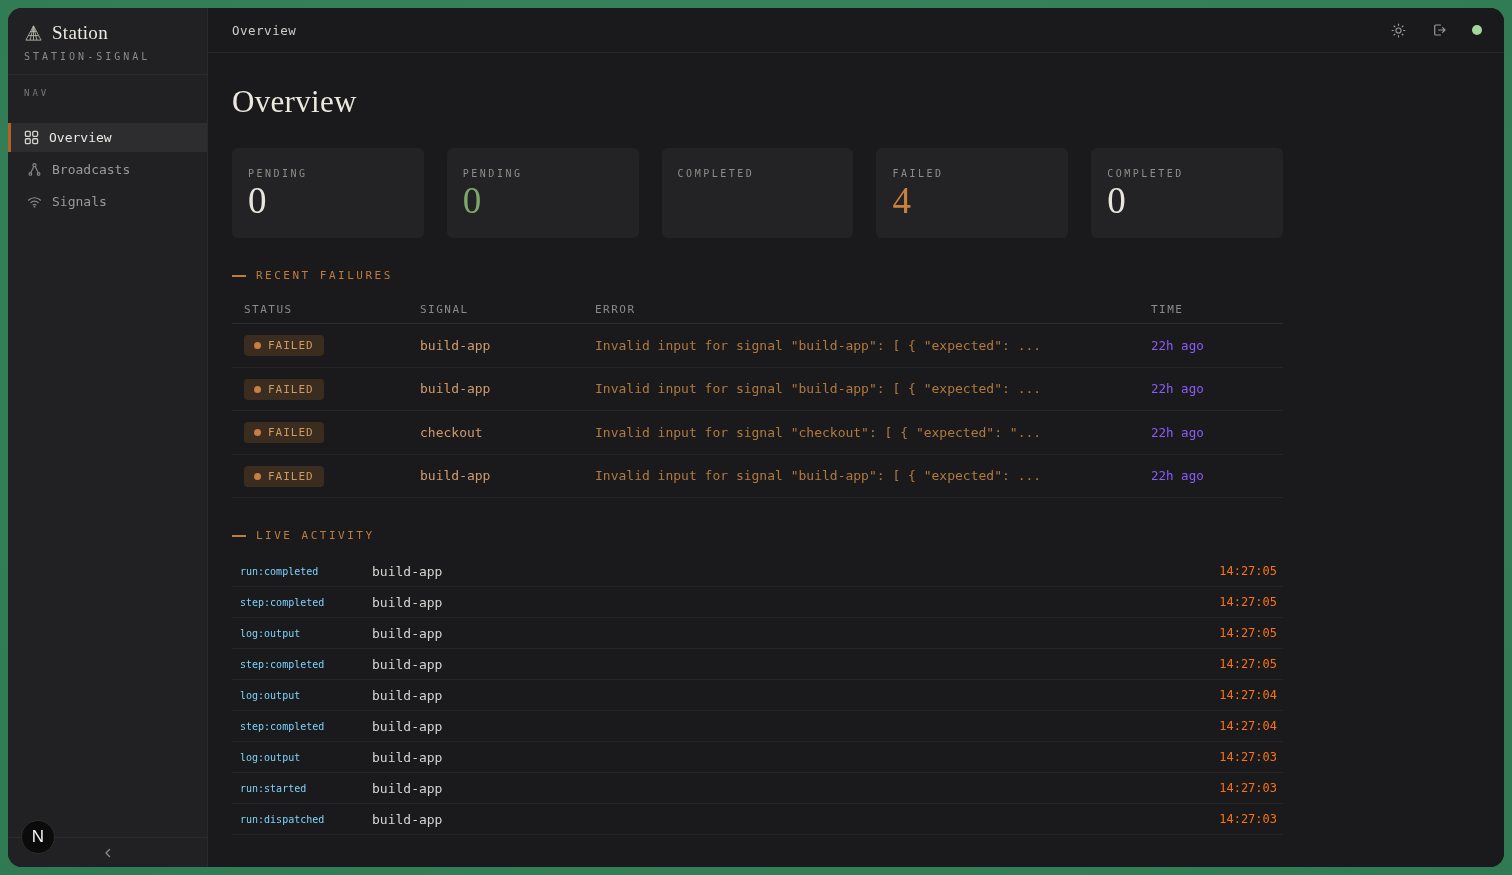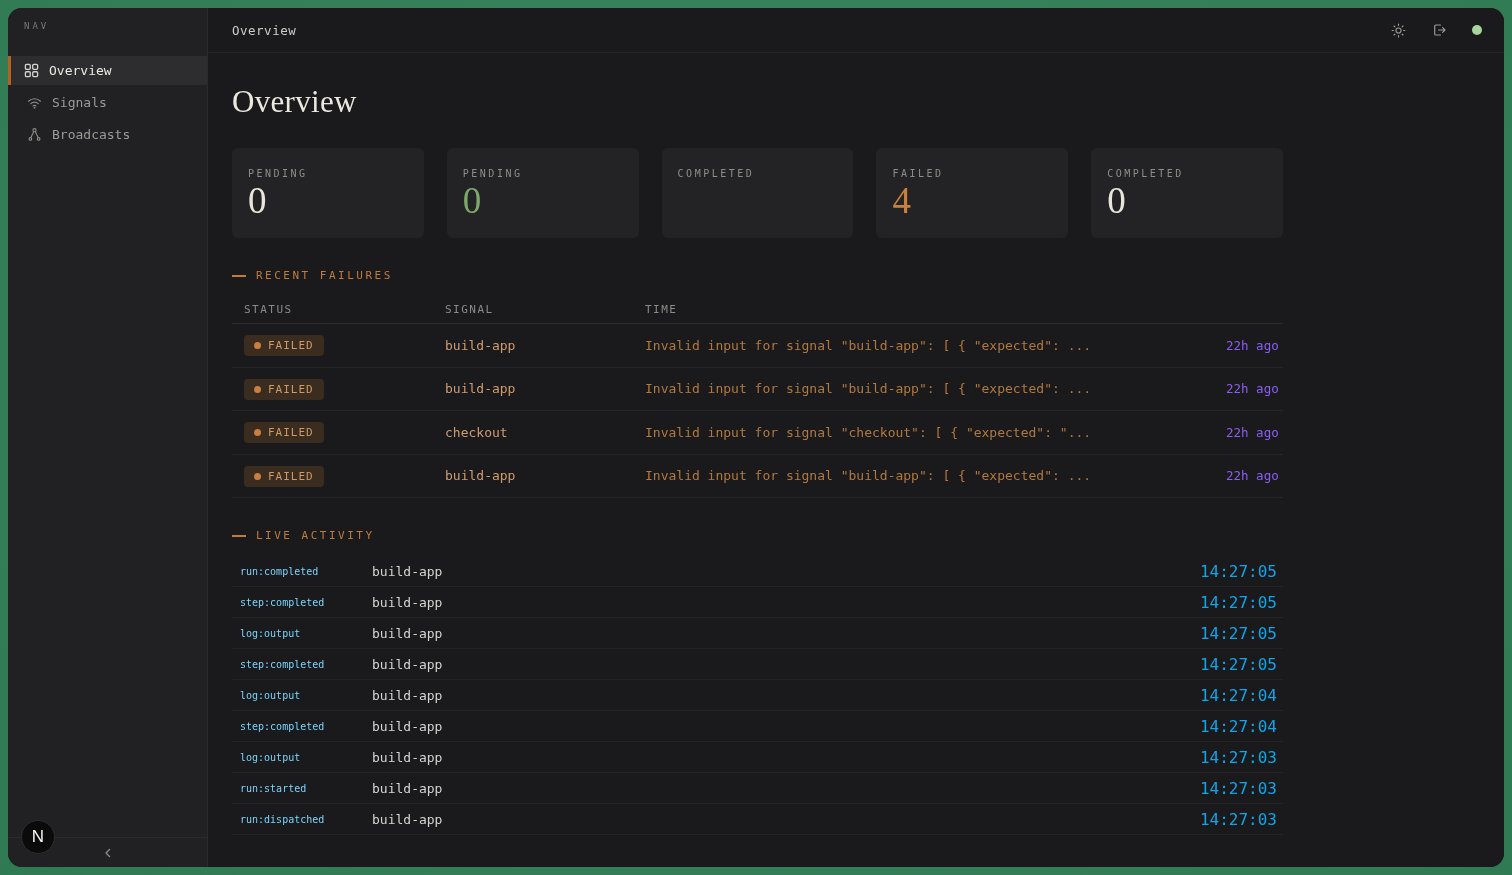--- a/index.html
+++ b/index.html
@@ -88,21 +88,20 @@
   
   .section-header { display: flex; align-items: center; margin-top: 31px; }
   .section-dash { width: 14px; height: 2px; background: #bf7c3e; margin-right: 10px; }
   .section-title { font-size: 11px; letter-spacing: 2.5px; color: #bf7c3e; }
   
   .ftable { margin-top: 14px; }
   .frow {
     display: grid; grid-template-columns: 176px 175px 556px 1fr;
     align-items: center; padding-left: 12px;
     border-bottom: 1px solid #252527;
-    gap: 25px;
   }
   .frow.head { height: 28px; border-bottom: 1px solid #2c2c2e; }
   .frow.body-row { height: 43.5px; }
   .fcol-h { font-size: 11px; letter-spacing: 1.5px; color: #8a8a87; }
   .badge {
     display: inline-flex; align-items: center; gap: 7px;
     background: #3a2c1e; border-radius: 4px; padding: 4px 10px;
     font-size: 11px; letter-spacing: 1px; color: #cf9a63; width: fit-content;
   }
   .badge-dot { width: 7px; height: 7px; border-radius: 50%; background: #c87f41; }
@@ -111,65 +110,78 @@
   .ftime { font-size: 12.5px; color: #8b5cf6; }
   
   .activity { margin-top: 14px; margin-bottom: 24px; }
   .arow {
     display: grid; grid-template-columns: 132px 1fr auto;
     align-items: center; height: 31px; padding: 0 6px 0 8px;
     border-bottom: 1px solid #242426;
   }
   .aevent { font-size: 10px; color: #7dd3fc; }
   .asignal { font-size: 13px; color: #d6d4d0; }
-  .atime { font-size: 16px; color: #0ea5e9; }
+  .atime { font-size: 12px; color: #f97316; }
 </style>
 </head>
 <body>
 
 <div class="window">
 
   <aside class="sidebar">
+    <div class="sidebar-header">
+      <div class="logo-row">
+        <span class="logo-icon">
+          <svg width="19" height="19" viewBox="0 0 20 20" fill="none" stroke="#b9b7b0" stroke-width="0.9">
+            <path d="M10 2 L18 17 H2 Z"></path>
+            <path d="M10 2 L6.4 17 M10 2 L13.6 17 M10 2 V17"></path>
+            <path d="M4.6 12.2 H15.4 M6.8 7.8 H13.2"></path>
+          </svg>
+        </span>
+        <span class="app-name">Station</span>
+      </div>
+      <div class="app-subtitle">STATION-SIGNAL</div>
+    </div>
 
     <div class="nav-label">NAV</div>
 
     <div class="nav-item active">
       <span class="nav-icon">
         <svg width="15" height="15" viewBox="0 0 16 16" fill="none" stroke="currentColor" stroke-width="1.4">
           <rect x="1.5" y="1.5" width="5.2" height="5.2" rx="1.2"></rect>
           <rect x="9.3" y="1.5" width="5.2" height="5.2" rx="1.2"></rect>
           <rect x="1.5" y="9.3" width="5.2" height="5.2" rx="1.2"></rect>
           <rect x="9.3" y="9.3" width="5.2" height="5.2" rx="1.2"></rect>
         </svg>
       </span>
       <span>Overview</span>
     </div>
 
     <div class="nav-item">
       <span class="nav-icon">
+        <svg width="15" height="15" viewBox="0 0 16 16" fill="none" stroke="currentColor" stroke-width="1.2">
+          <circle cx="8" cy="3.4" r="1.7"></circle>
+          <path d="M7.2 4.9 L4.2 11.2 M8.8 4.9 L11.8 11.2"></path>
+          <circle cx="3.6" cy="12.7" r="1.4"></circle>
+          <circle cx="12.4" cy="12.7" r="1.4"></circle>
+        </svg>
+      </span>
+      <span>Broadcasts</span>
+    </div>
+
+    <div class="nav-item">
+      <span class="nav-icon">
         <svg width="15" height="15" viewBox="0 0 16 16" fill="none" stroke="currentColor" stroke-width="1.3" stroke-linecap="round">
           <path d="M1.6 6.6 A 9.2 9.2 0 0 1 14.4 6.6"></path>
           <path d="M4.1 9.2 A 5.6 5.6 0 0 1 11.9 9.2"></path>
           <path d="M6.5 11.6 A 2.4 2.4 0 0 1 9.5 11.6"></path>
           <circle cx="8" cy="13.5" r="1" fill="currentColor" stroke="none"></circle>
         </svg>
       </span>
       <span>Signals</span>
-    </div>
-
-    <div class="nav-item">
-      <span class="nav-icon">
-        <svg width="15" height="15" viewBox="0 0 16 16" fill="none" stroke="currentColor" stroke-width="1.2">
-          <circle cx="8" cy="3.4" r="1.7"></circle>
-          <path d="M7.2 4.9 L4.2 11.2 M8.8 4.9 L11.8 11.2"></path>
-          <circle cx="3.6" cy="12.7" r="1.4"></circle>
-          <circle cx="12.4" cy="12.7" r="1.4"></circle>
-        </svg>
-      </span>
-      <span>Broadcasts</span>
     </div>
 
     <div class="sidebar-footer">
       <span class="collapse-btn">
         <svg width="12" height="12" viewBox="0 0 12 12" fill="none" stroke="currentColor" stroke-width="1.4" stroke-linecap="round" stroke-linejoin="round">
           <polyline points="7.5,2.5 4,6 7.5,9.5"></polyline>
         </svg>
       </span>
     </div>
     <div class="n-badge">
@@ -225,20 +237,21 @@
 
         <div class="section-header">
           <span class="section-dash"></span>
           <span class="section-title">RECENT FAILURES</span>
         </div>
 
         <div class="ftable">
           <div class="frow head">
             <span class="fcol-h">STATUS</span>
             <span class="fcol-h">SIGNAL</span>
+            <span class="fcol-h">ERROR</span>
             <span class="fcol-h">TIME</span>
           </div>
           <div class="frow body-row" style="">
             <span>
               <span class="badge">
                 <span class="badge-dot"></span>
                 <span>FAILED</span>
               </span>
             </span>
             <span class="fsignal">build-app</span>

